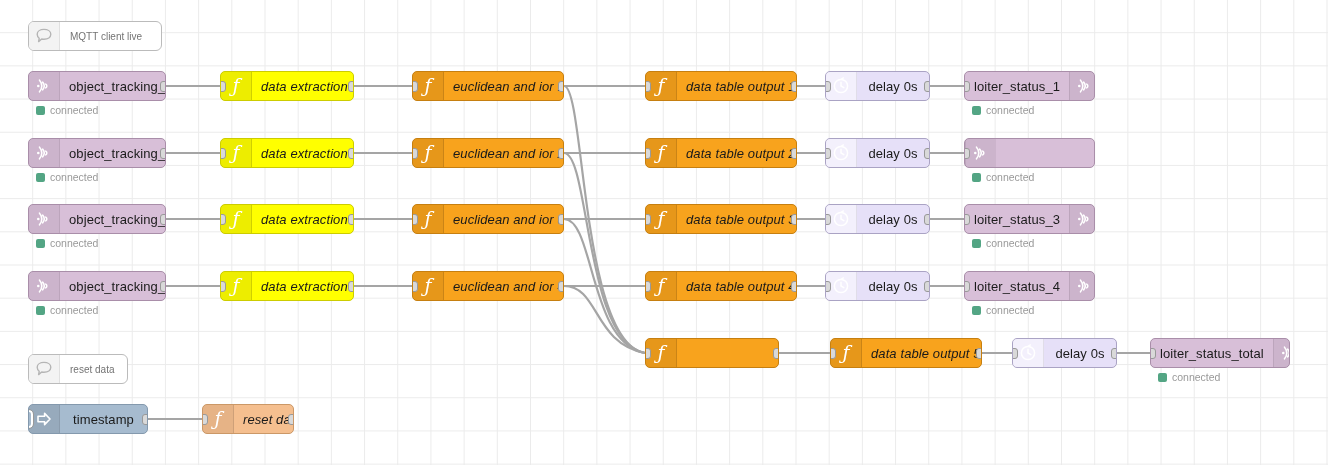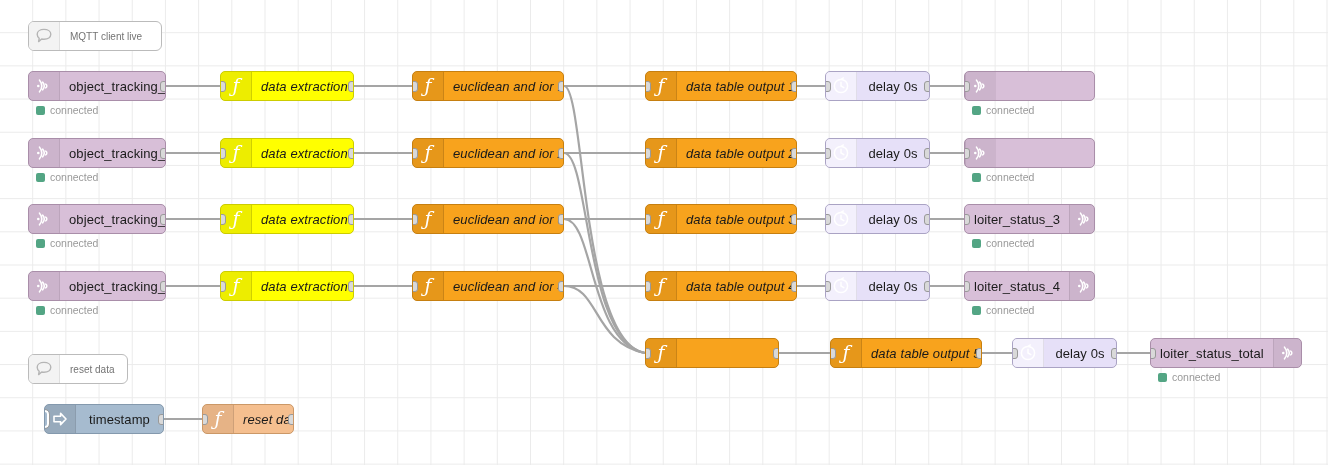--- a/index.html
+++ b/index.html
@@ -72,21 +72,21 @@
   
   .n-mqtt   { background: #d8bfd8; border-color: #a98ea9; }
   .n-fn-yel { background: #ffff00; border-color: #cccc00; }
   .n-fn-yel .icon-band { background: rgba(0,0,0,0.07); border-right-color: rgba(0,0,0,0.12); }
   .n-fn-org { background: #f8a31d; border-color: #c67f10; }
   .n-fn-org .icon-band { background: rgba(0,0,0,0.07); border-right-color: rgba(0,0,0,0.12); }
   .n-fn-peach { background: #f5bf8f; border-color: #cb9867; }
   .n-fn-peach .icon-band { background: rgba(0,0,0,0.06); border-right-color: rgba(0,0,0,0.10); }
   .n-delay  { background: #e6e0f8; border-color: #aaa3c4; }
   .n-delay .icon-band { background: rgba(255,255,255,0.5); border-right-color: rgba(0,0,0,0.08); }
-  .n-inject { background: #a6bbcf; border-color: #8499ad; margin-left: 16px; }
+  .n-inject { background: #a6bbcf; border-color: #8499ad; }
   .n-inject .icon-band { background: rgba(0,0,0,0.09); }
 
   
   .port {
     position: absolute;
     width: 11px;
     height: 11px;
     box-sizing: border-box;
     background: #d9d9d9;
     border: 1px solid #999;
@@ -452,20 +452,21 @@
             <circle cx="9" cy="9" r="6.6" fill="none" stroke="#ffffff" stroke-width="1.5"></circle>
             <path d="M9 5.2 V9 L11.8 10.7" fill="none" stroke="#ffffff" stroke-width="1.5" stroke-linecap="round"></path>
             <path d="M9 2.4 L11.4 0.9" fill="none" stroke="#ffffff" stroke-width="1.4" stroke-linecap="round"></path>
           </svg>
         </div>
         <div class="label">delay 0s</div>
         <div class="port in"></div>
         <div class="port out"></div>
       </div>
       <div class="node n-mqtt" style="left: 964px; top: 71px; width: 131px;">
+        <div class="label">loiter_status_1</div>
         <div class="icon-band right">
           <svg class="glyph" width="18" height="18" viewBox="0 0 18 18">
             <g fill="none" stroke="#ffffff" stroke-width="1.6" stroke-linecap="round">
               <path d="M4.5 3.2 A 8.5 8.5 0 0 1 4.5 14.8"></path>
               <path d="M7.6 5.2 A 5.2 5.2 0 0 1 7.6 12.8"></path>
               <path d="M10.7 7.1 A 2.2 2.2 0 0 1 10.7 10.9"></path>
             </g>
             <circle cx="3.3" cy="9" r="1.3" fill="#ffffff"></circle>
           </svg>
         </div>
@@ -552,21 +553,21 @@
           <svg class="glyph" width="18" height="18" viewBox="0 0 18 18">
             <circle cx="9" cy="9" r="6.6" fill="none" stroke="#ffffff" stroke-width="1.5"></circle>
             <path d="M9 5.2 V9 L11.8 10.7" fill="none" stroke="#ffffff" stroke-width="1.5" stroke-linecap="round"></path>
             <path d="M9 2.4 L11.4 0.9" fill="none" stroke="#ffffff" stroke-width="1.4" stroke-linecap="round"></path>
           </svg>
         </div>
         <div class="label">delay 0s</div>
         <div class="port in"></div>
         <div class="port out"></div>
       </div>
-      <div class="node n-mqtt" style="left: 1150px; top: 338px; width: 152px;">
+      <div class="node n-mqtt" style="left: 1150px; top: 338px; width: 140px;">
         <div class="label">loiter_status_total</div>
         <div class="icon-band right">
           <svg class="glyph" width="18" height="18" viewBox="0 0 18 18">
             <g fill="none" stroke="#ffffff" stroke-width="1.6" stroke-linecap="round">
               <path d="M4.5 3.2 A 8.5 8.5 0 0 1 4.5 14.8"></path>
               <path d="M7.6 5.2 A 5.2 5.2 0 0 1 7.6 12.8"></path>
               <path d="M10.7 7.1 A 2.2 2.2 0 0 1 10.7 10.9"></path>
             </g>
             <circle cx="3.3" cy="9" r="1.3" fill="#ffffff"></circle>
           </svg>

